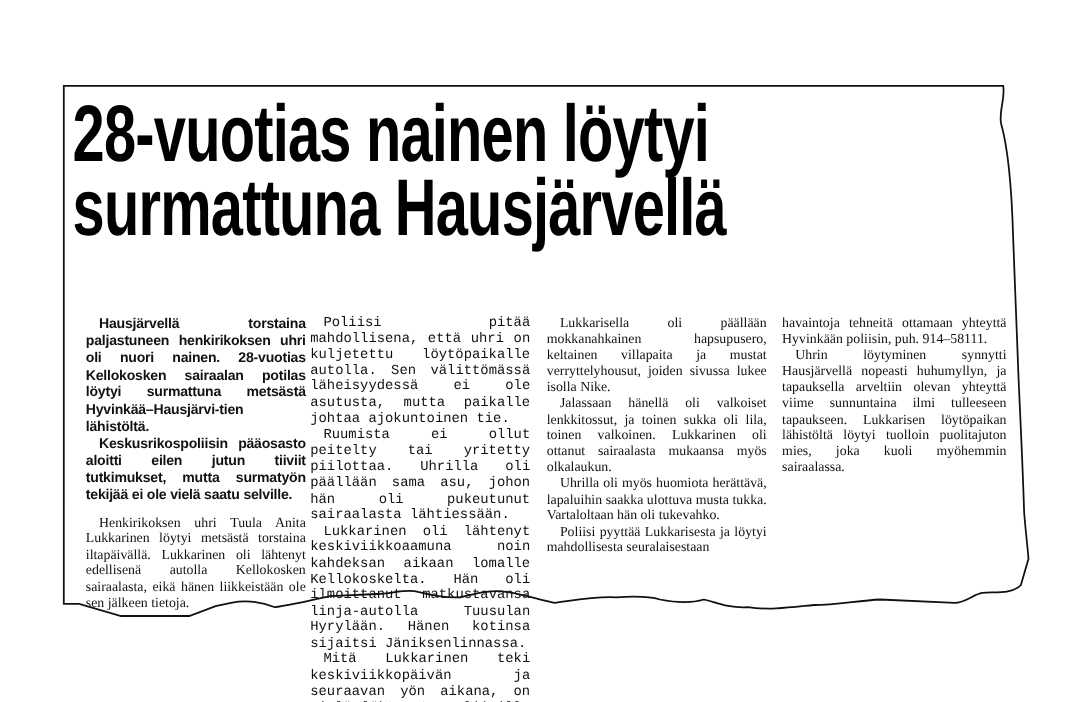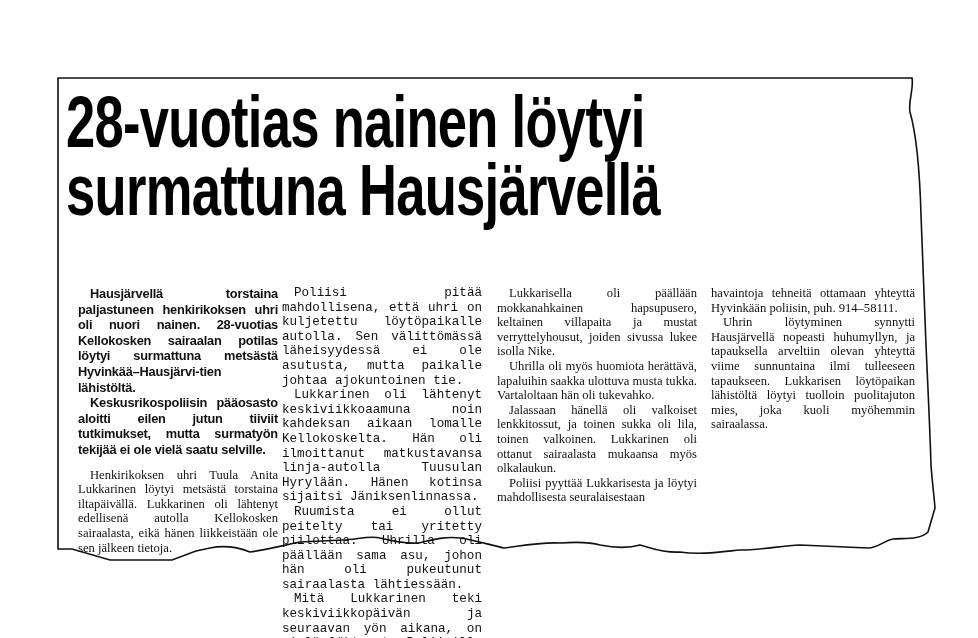--- a/index.html
+++ b/index.html
@@ -43,28 +43,28 @@
   <div class="lead">
     <p>Hausjärvellä torstaina paljastuneen henkirikoksen uhri oli nuori nainen. 28-vuotias Kellokosken sairaalan potilas löytyi surmattuna metsästä Hyvinkää–Hausjärvi-tien lähistöltä.</p>
     <p>Keskusrikospoliisin pääosasto aloitti eilen jutun tiiviit tutkimukset, mutta surmatyön tekijää ei ole vielä saatu selville.</p>
   </div>
   <div class="gap"></div>
   <p>Henkirikoksen uhri Tuula Anita Lukkarinen löytyi metsästä torstaina iltapäivällä. Lukkarinen oli lähtenyt edellisenä autolla Kellokosken sairaalasta, eikä hänen liikkeistään ole sen jälkeen tietoja.</p>
 </div>
 
 <div class="col" style="left:282px;font-family:Liberation Mono, monospace;">
   <p>Poliisi pitää mahdollisena, että uhri on kuljetettu löytöpaikalle autolla. Sen välittömässä läheisyydessä ei ole asutusta, mutta paikalle johtaa ajokuntoinen tie.</p>
+  <p>Ruumista ei ollut peitelty tai yritetty piilottaa. Uhrilla oli päällään sama asu, johon hän oli pukeutunut sairaalasta lähtiessään.</p>
   <p>Lukkarinen oli lähtenyt keskiviikkoaamuna noin kahdeksan aikaan lomalle Kellokoskelta. Hän oli ilmoittanut matkustavansa linja-autolla Tuusulan Hyrylään. Hänen kotinsa sijaitsi Jäniksenlinnassa.</p>
-  <p>Ruumista ei ollut peitelty tai yritetty piilottaa. Uhrilla oli päällään sama asu, johon hän oli pukeutunut sairaalasta lähtiessään.</p>
   <p>Mitä Lukkarinen teki keskiviikkopäivän ja seuraavan yön aikana, on vielä lähtenyt. Poliisilla ei ole toistaiseksi mitään havaintoja hänen</p>
 </div>
 
 <div class="col" style="left:497px;">
   <p>Lukkarisella oli päällään mokkanahkainen hapsupusero, keltainen villapaita ja mustat verryttelyhousut, joiden sivussa lukee isolla Nike.</p>
+  <p>Jalassaan hänellä oli valkoiset lenkkitossut, ja toinen sukka oli lila, toinen valkoinen. Lukkarinen oli ottanut sairaalasta mukaansa myös olkalaukun.</p>
   <p>Uhrilla oli myös huomiota herättävä, lapaluihin saakka ulottuva musta tukka. Vartaloltaan hän oli tukevahko.</p>
-  <p>Jalassaan hänellä oli valkoiset lenkkitossut, ja toinen sukka oli lila, toinen valkoinen. Lukkarinen oli ottanut sairaalasta mukaansa myös olkalaukun.</p>
   <p>Poliisi pyyttää Lukkarisesta ja löytyi mahdollisesta seuralaisestaan</p>
 </div>
 
 <div class="col" style="left:711px; width:204px;">
   <p class="noindent">havaintoja tehneitä ottamaan yhteyttä Hyvinkään poliisin, puh. 914–58111.</p>
   <p>Uhrin löytyminen synnytti Hausjärvellä nopeasti huhumyllyn, ja tapauksella arveltiin olevan yhteyttä viime sunnuntaina ilmi tulleeseen tapaukseen. Lukkarisen löytöpaikan lähistöltä löytyi tuolloin puolitajuton mies, joka kuoli myöhemmin sairaalassa.</p>
 </div>
 
 </body></html>

